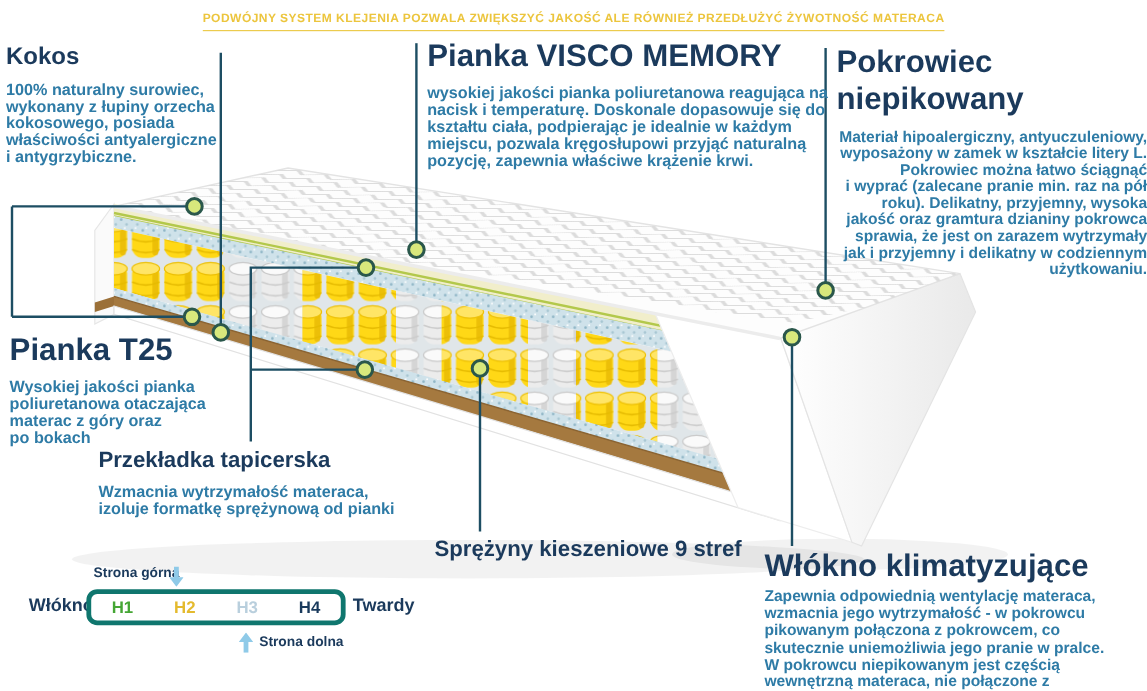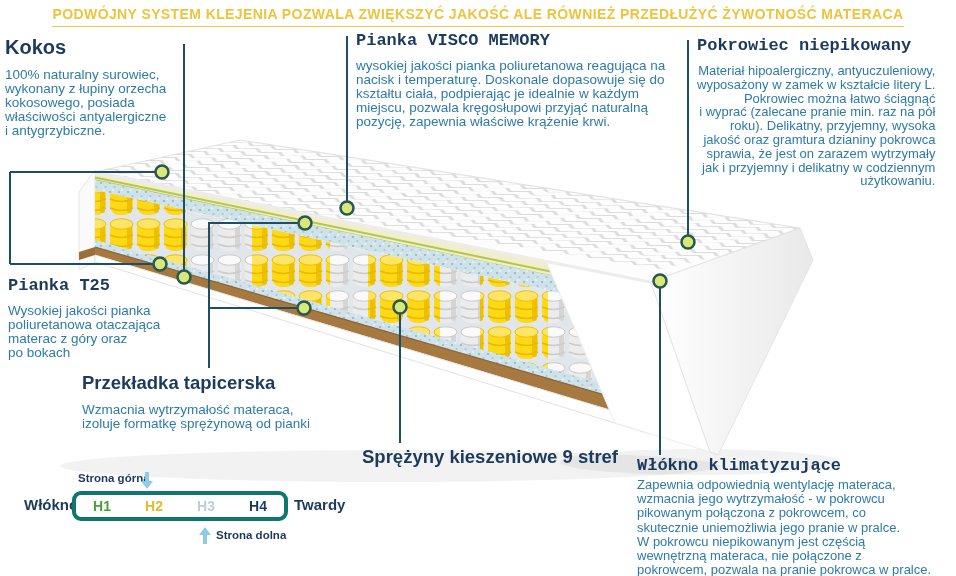--- a/index.html
+++ b/index.html
@@ -1,26 +1,26 @@
 <!DOCTYPE html>
 <html><head>
 <meta charset="utf-8">
 <style>
   html,body{margin:0;padding:0;}
   body{width:956px;height:576px;position:relative;background:#ffffff;overflow:hidden;
        font-family:"Liberation Sans","DejaVu Sans",sans-serif;}
   .abs{position:absolute;}
   
   .header{left:0;top:5px;width:956px;text-align:center;}
-  .header span{display:inline-block;color:#ecc53d;font-size:14px;font-weight:bold;
+  .header span{display:inline-block;color:#ecc53d;font-size:10px;font-weight:bold;
       letter-spacing:.4px;border-bottom:1.5px solid #eccb4e;padding-bottom:4px;}
   
   .co h2{margin:0;color:#1b3a5c;font-weight:bold;}
-  .co p{margin:0;color:#2e7ba6;font-weight:normal;white-space:pre-line;}
-  .fs20{font-size:20px;} .fs19{font-size:17px;font-family:Liberation Mono, monospace;} .fs185{font-size:18.5px;}
+  .co p{margin:0;color:#2e7ba6;font-weight:bold;white-space:pre-line;}
+  .fs20{font-size:20px;} .fs19{font-size:26px;} .fs185{font-size:18.5px;}
   .body135 p{font-size:13.5px;line-height:13.9px;margin-top:9px;}
   .body13  p{font-size:13px;line-height:13.8px;margin-top:9px;text-align:right;}
   
   .scalebox{left:72px;top:491px;width:208px;height:22px;border:4px solid #0f766e;
       border-radius:9px;background:#fff;display:flex;align-items:center;justify-content:space-around;}
   .scalebox span{font-size:14px;font-weight:bold;}
   .sidelab{color:#1b3a5c;font-weight:bold;font-size:15px;}
   .smalllab{color:#1b3a5c;font-weight:bold;font-size:11.5px;}
   svg{display:block;}
 </style>

